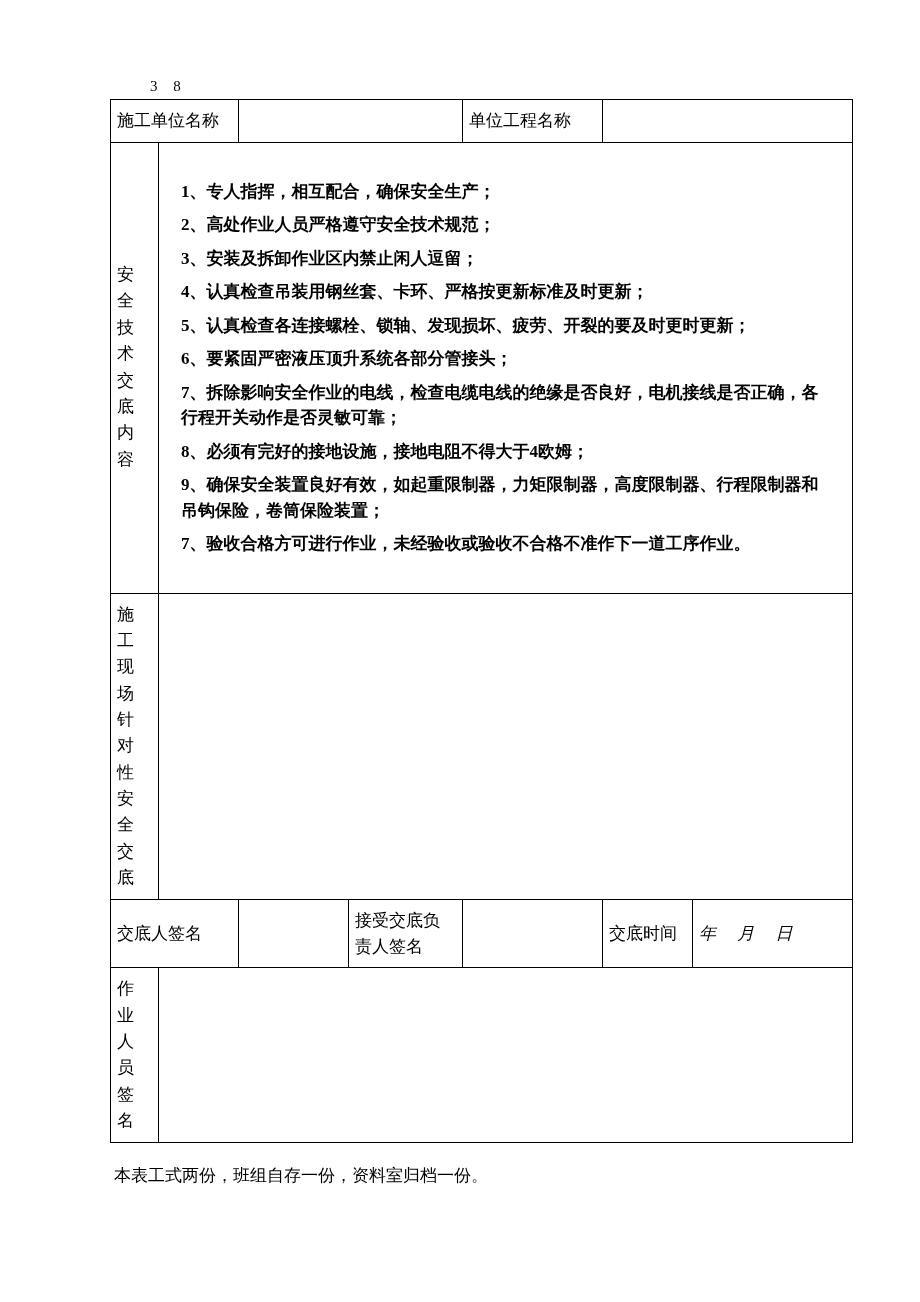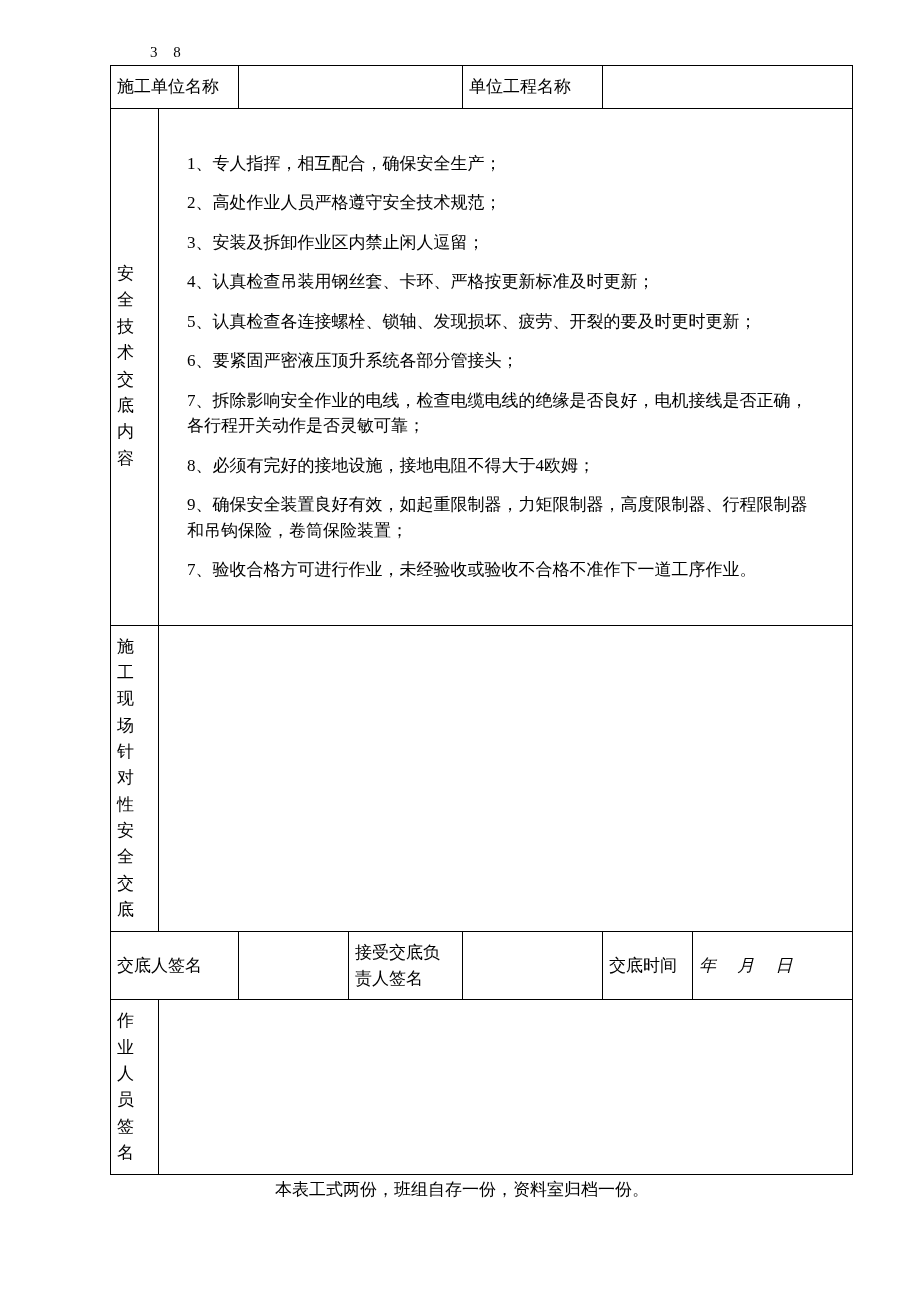--- a/index.html
+++ b/index.html
@@ -9,21 +9,21 @@
     }
     body {
       font-family: "SimSun", "宋体", serif;
       background: #ffffff;
       width: 920px;
       height: 1302px;
       position: relative;
       color: #000;
     }
     .page {
-      padding: 44px 110px 0 110px;
+      padding: 78px 110px 0 110px;
     }
     .header-num {
       font-size: 15px;
       margin-left: 40px;
       margin-bottom: 4px;
       letter-spacing: 6px;
     }
     .title {
       font-size: 28px;
       font-weight: bold;
@@ -52,38 +52,38 @@
       display: block;
       line-height: 1.55;
     }
     .content-cell {
       text-align: left !important;
       padding: 28px 18px 28px 14px !important;
       vertical-align: top !important;
       line-height: 1.65;
     }
     .content-cell p {
-      margin: 14px;
+      margin: 8px;
+      font-weight: bold;
     }
     .empty-tall {
       height: 280px;
     }
     .sig-tall {
       height: 155px;
     }
     .date-cell {
       text-align: center;
       white-space: nowrap;
       font-style: italic;
     }
     .footer-note {
       font-size: 17px;
-      margin-top: 3px;
+      margin-top: 21px;
       margin-left: 4px;
-      text-align: center;
     }
   </style>
 </head>
 <body>
 
 <div class="page">
   <div class="header-num">3 8</div>
 
   <table class="main">
     <colgroup>

